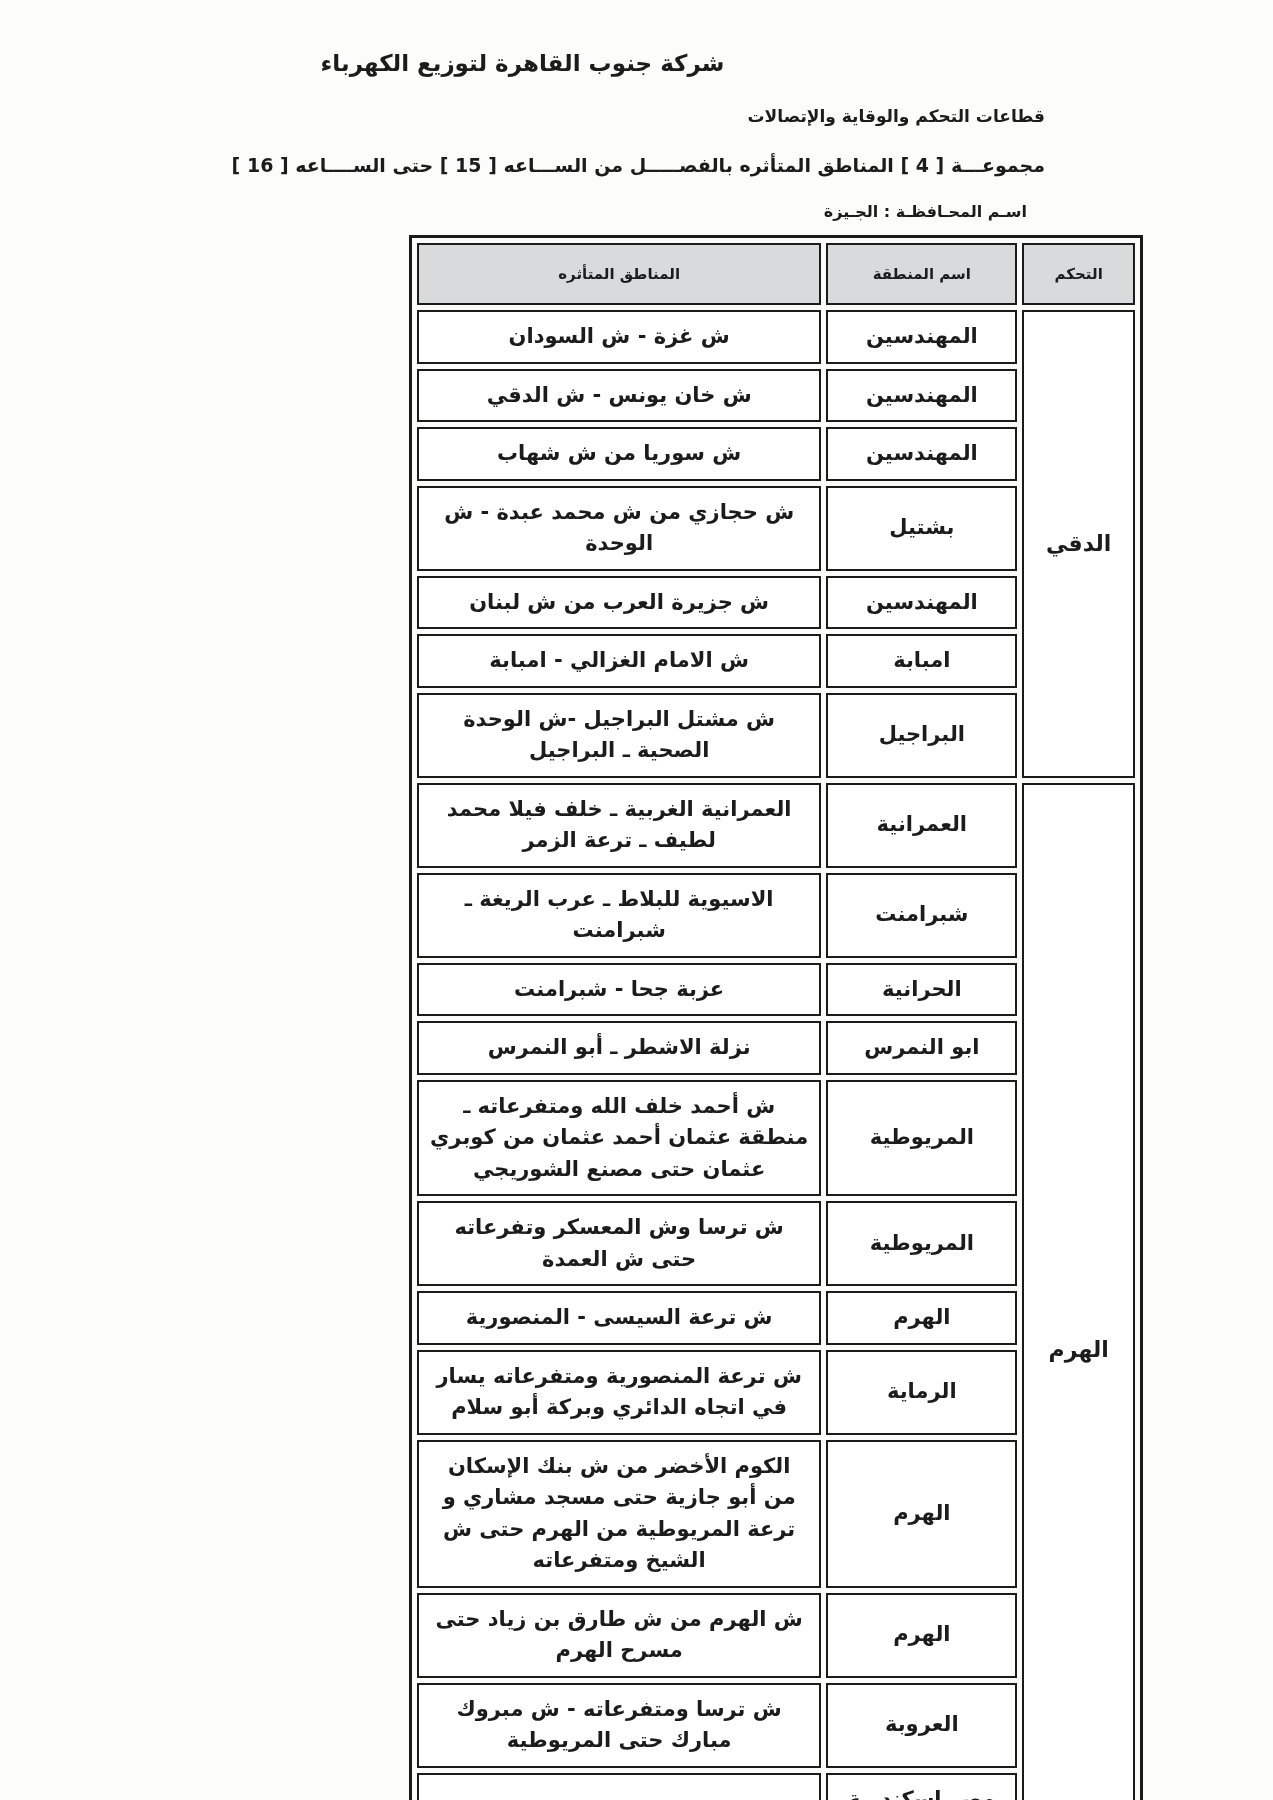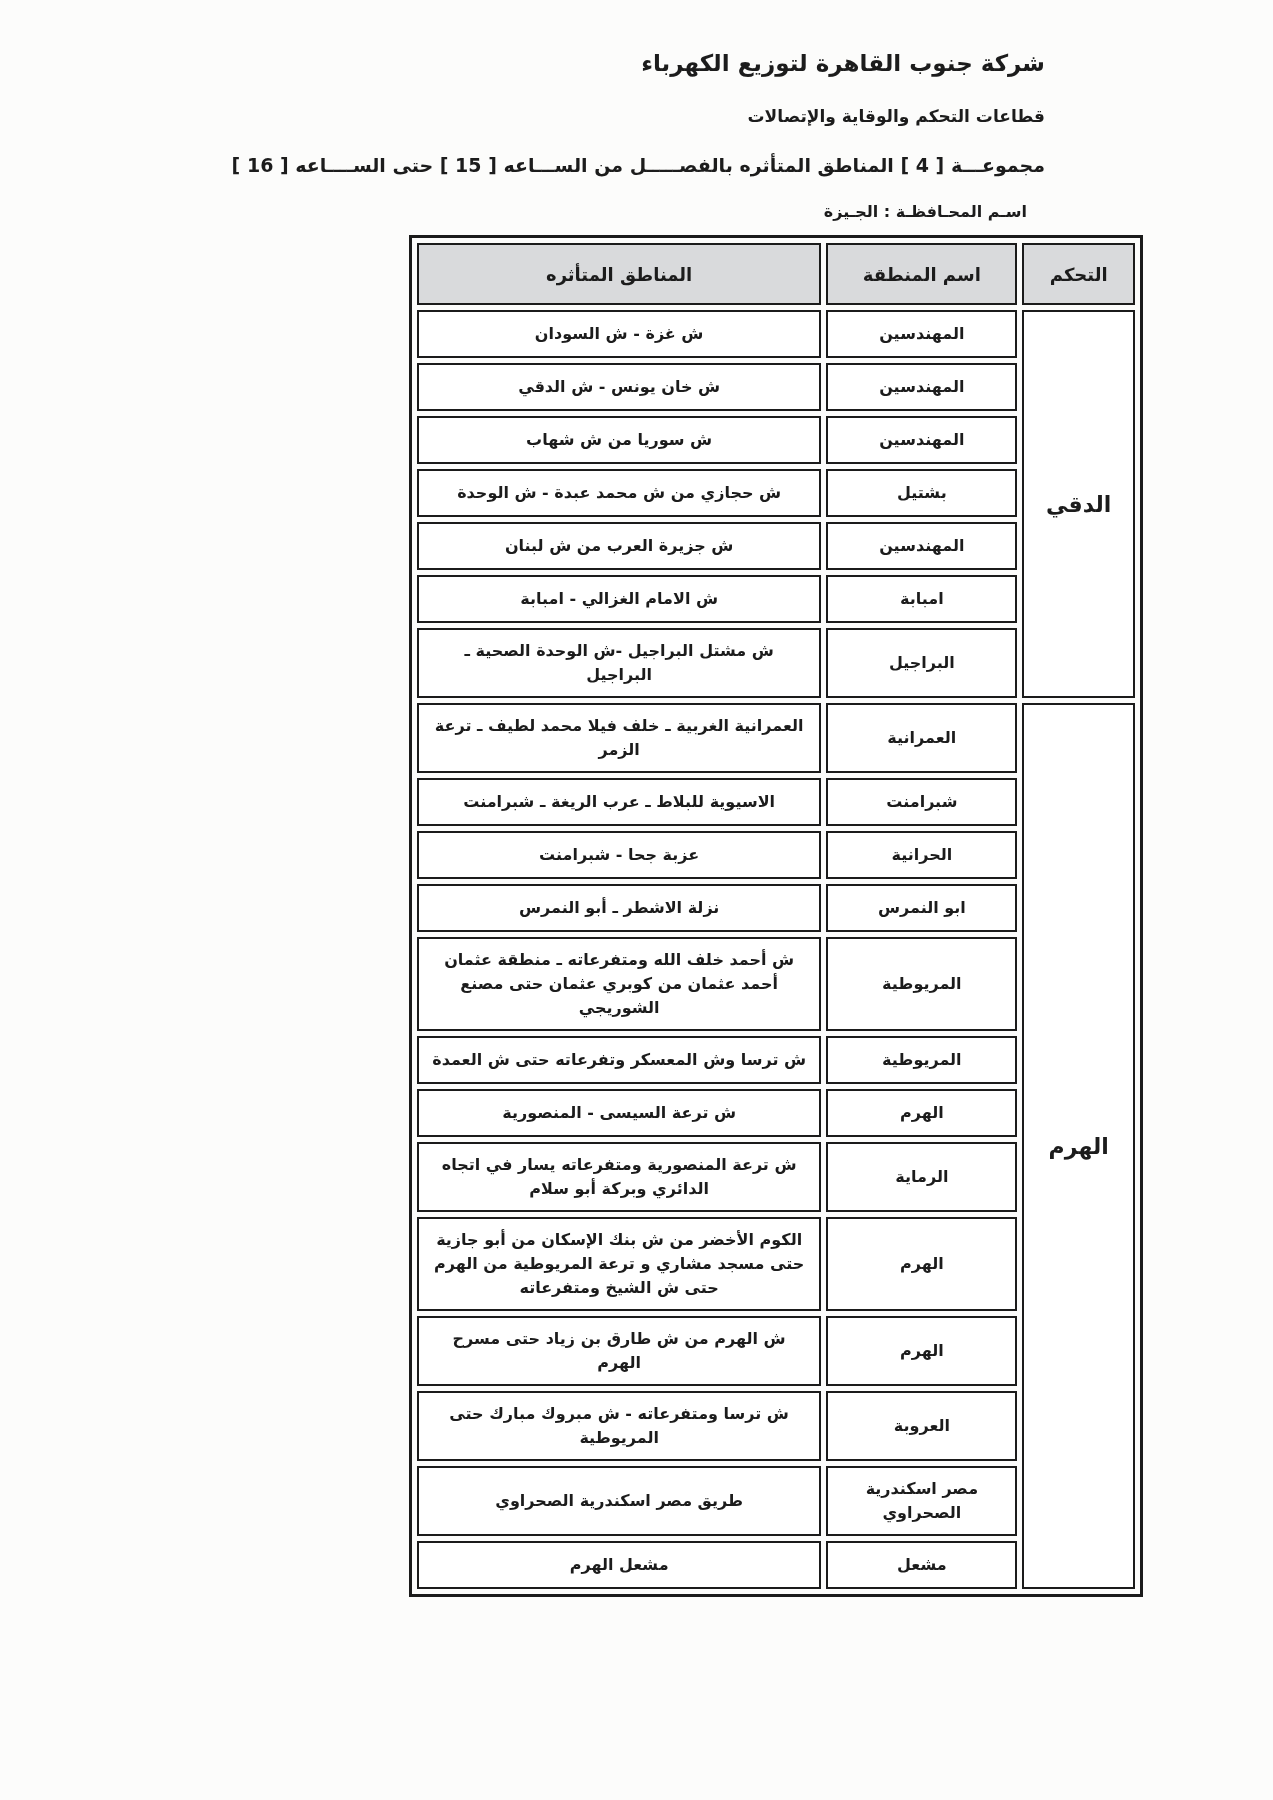--- a/index.html
+++ b/index.html
@@ -13,21 +13,21 @@
     width:1273px;height:1800px;
     background:var(--page-bg);
     color:var(--text);
     font-family:"DejaVu Sans",sans-serif;
     direction:rtl;
     overflow:hidden;
   }
   .page{padding-top:50px;}
   .headings{padding-right:228px;text-align:right;}
   .h-line{font-weight:bold;white-space:nowrap;}
-  .h1{font-size:23px;margin:0 0 30px 0;}
+  .h1{font-size:23px;margin:0 0 30px 0;text-align:center;}
   .h2{font-size:17px;margin:0 0 28px 0;}
   .h3{font-size:19px;margin:0 0 26px 0;padding-left:20px;}
   .h4{font-size:16px;margin:0 0 14px 0;padding-right:18px;}
   .table-wrap{margin-right:130px;width:734px;}
   table{
     border-collapse:separate;
     border-spacing:5px;
     border:3px solid var(--border);
     width:734px;
     table-layout:fixed;
@@ -36,25 +36,25 @@
   th,td{
     border:2px solid var(--border);
     text-align:center;
     vertical-align:middle;
     font-weight:bold;
     background:#fff;
   }
   th{
     background:var(--header-bg);
     height:50px;
-    font-size:18px;
+    font-size:15px;
     padding:4px 24px;
   }
   td{
-    font-size:16px;
+    font-size:21px;
     padding:9px 10px;
     line-height:1.5;
     height:26px;
   }
   td.control-cell{font-size:22px;}
 </style>
 </head>
 <body>
 
 <div class="page">

